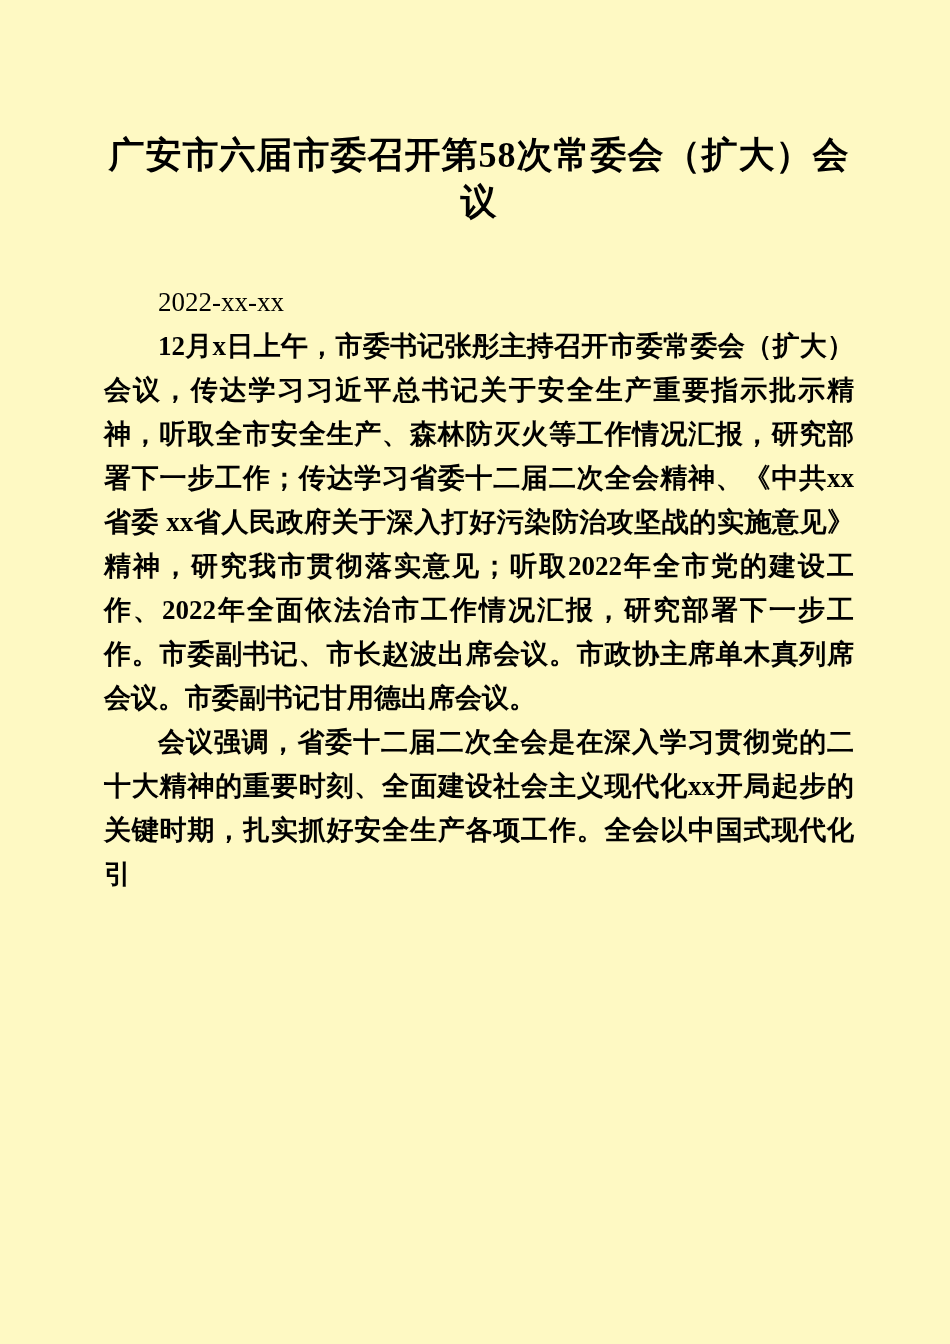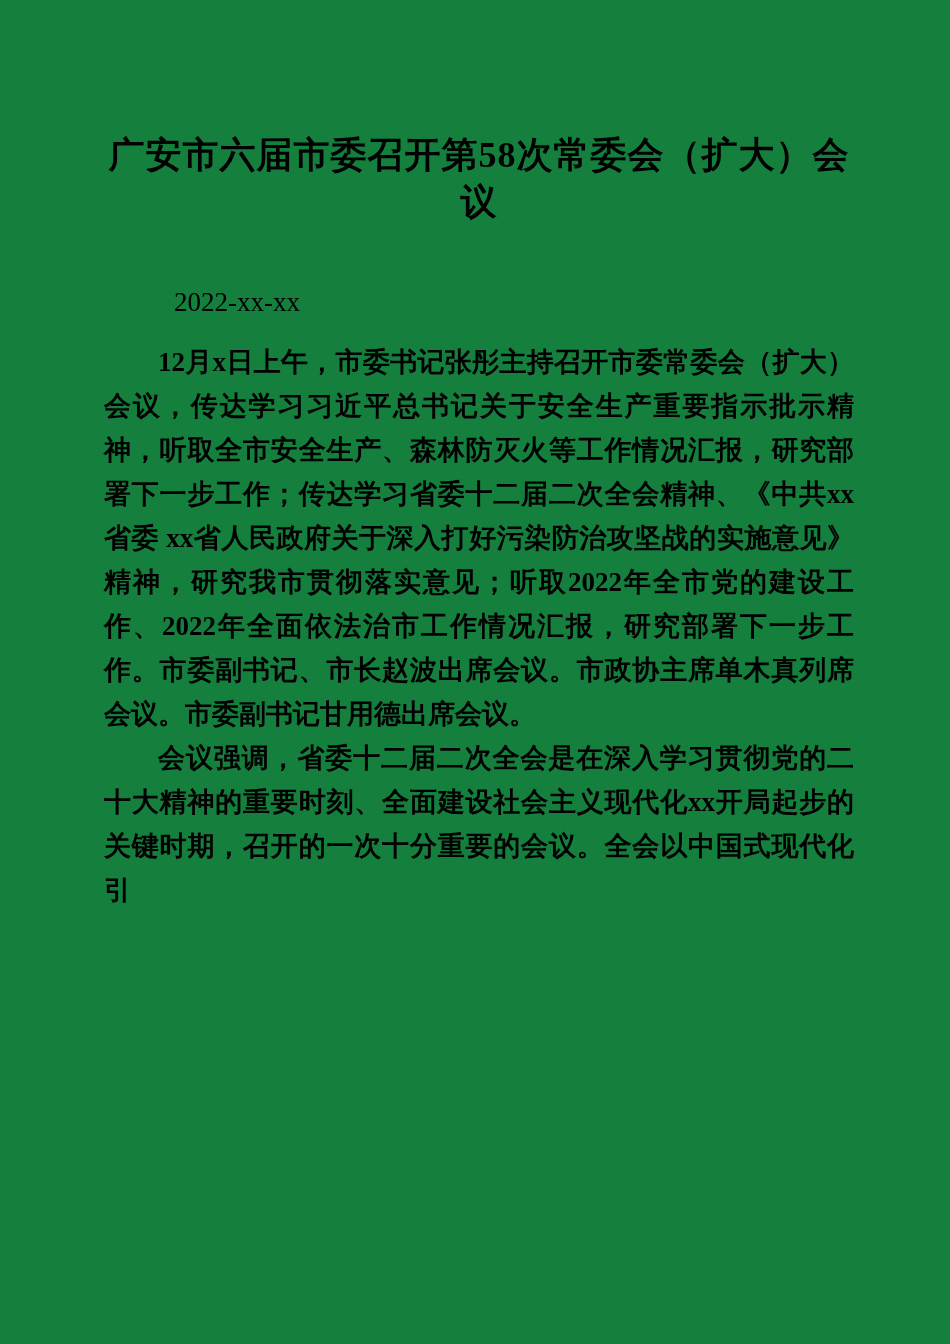--- a/index.html
+++ b/index.html
@@ -12,33 +12,33 @@
     height: 1344px;
     overflow: hidden;
     color: #000000;
     font-family: "Liberation Serif", "DejaVu Serif", serif;
   }
   .page {
     box-sizing: border-box;
     width: 950px;
     height: 1344px;
     padding: 132px 96px 8px 104px;
-    background: #15803d;
+    background: #fef9c3;
   }
   .doc-title {
     margin: 0 0 54px 0;
     font-size: 36px;
     line-height: 47px;
     font-weight: bold;
     text-align: center;
     letter-spacing: 1px;
     color: #000000;
   }
   .doc-date {
-    margin: 16px;
+    margin: 0;
     font-size: 27px;
     line-height: 44px;
     text-indent: 2em;
     font-weight: normal;
     color: #000000;
   }
   .doc-para {
     margin: 0;
     font-size: 27px;
     line-height: 44px;
@@ -53,14 +53,14 @@
 <body>
 
 <div class="page">
   <h1 class="doc-title">广安市六届市委召开第58次常委会（扩大）会议</h1>
 
   <p class="doc-date">2022-xx-xx</p>
 
   <p class="doc-para">12月x日上午，市委书记张彤主持召开市委常委会（扩大）会议，传达学习习近平总书记关于安全生产重要指示批示精神，听取全市安全生产、森林防灭火等工作情况汇报，研究部署下一步工作；传达学习省委十二届二次全会精神、《中共xx省委 xx省人民政府关于深入打好污染防治攻坚战的实施意见》精神，研究我市贯彻落实意见；听取2022年全市党的建设工作、2022年全面依法治市工作情况汇报，研究部署下一步工作。市委副书记、市长赵波出席会议。市政协主席单木真列席会议。市委副书记甘用德出席会议。</p>
 
 
-  <p class="doc-para">会议强调，省委十二届二次全会是在深入学习贯彻党的二十大精神的重要时刻、全面建设社会主义现代化xx开局起步的关键时期，召开的一次十分重要的会议。全会以中国式现代化引</p>
+  <p class="doc-para">会议强调，省委十二届二次全会是在深入学习贯彻党的二十大精神的重要时刻、全面建设社会主义现代化xx开局起步的关键时期，扎实抓好安全生产各项工作。全会以中国式现代化引</p>
 </div>
 
 </body></html>

